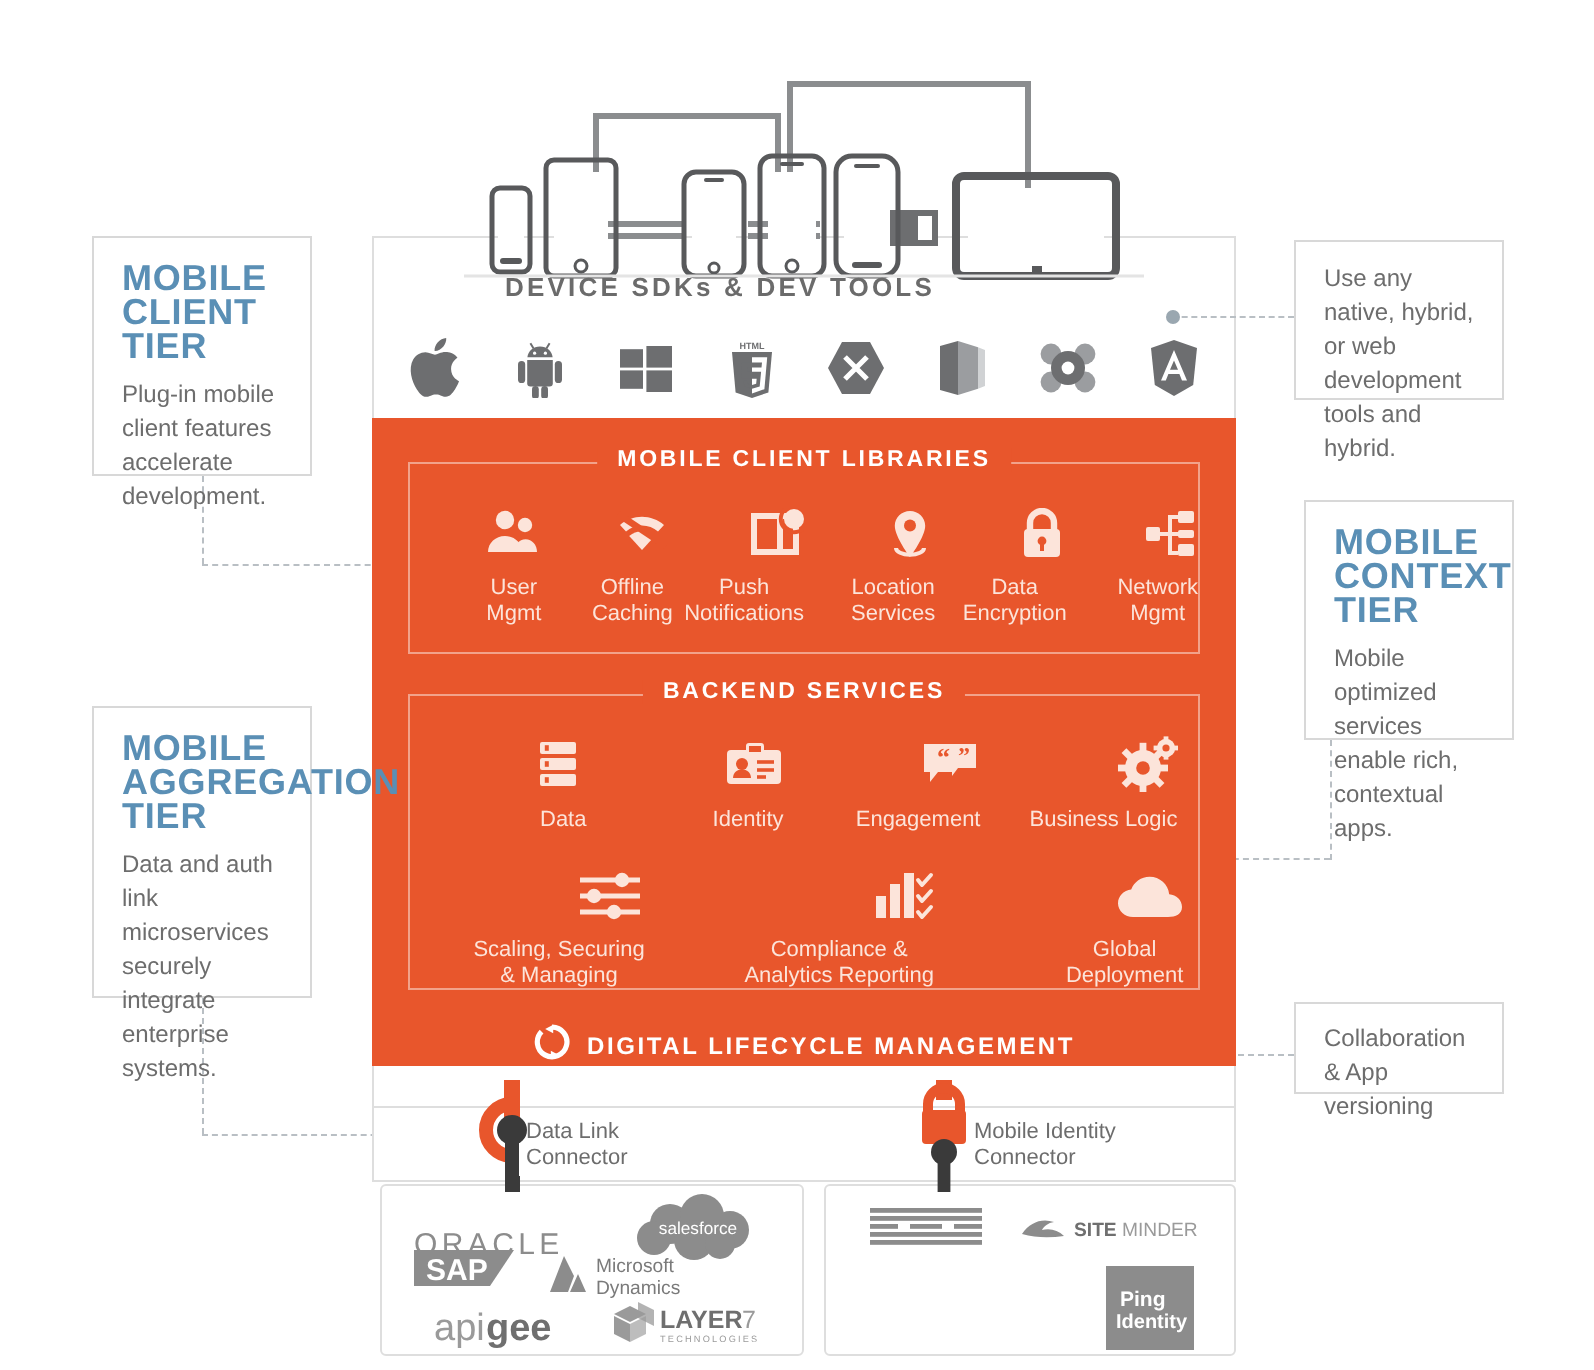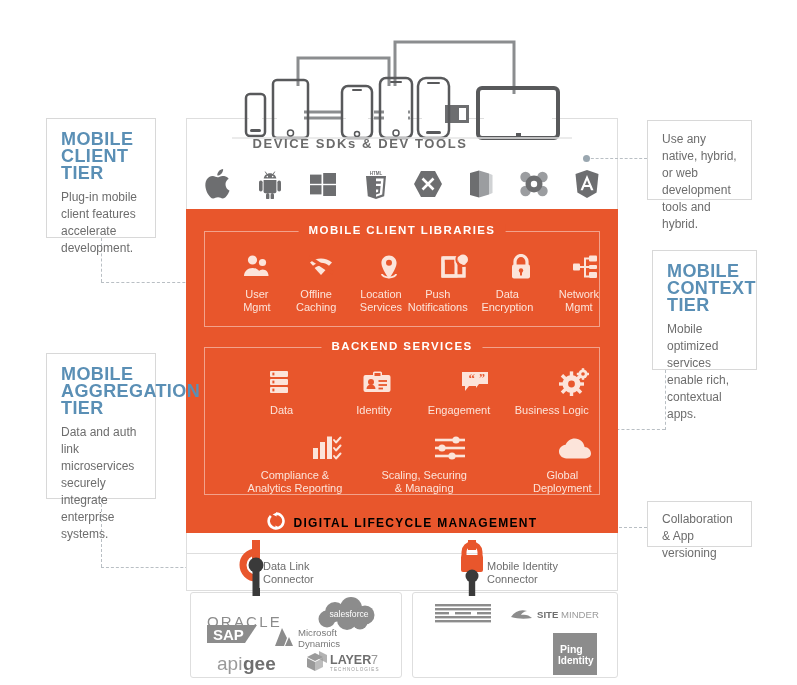--- a/index.html
+++ b/index.html
@@ -84,21 +84,21 @@
   .tiles{display:flex;justify-content:space-around;align-items:flex-start;width:100%;}
   .tile{display:flex;flex-direction:column;align-items:flex-end;width:78px;}
   .tile .ticon{height:30px;display:flex;align-items:flex-end;justify-content:center;margin-bottom:8px;}
   .tile .tlabel{
     color:#fce4da;font-size:11px;line-height:13px;text-align:center;
   }
   .dlm{
     position:absolute;left:0;top:292px;width:432px;height:44px;
     display:flex;align-items:center;justify-content:center;gap:9px;
   }
-  .dlm .dtxt{color:#000000;font-size:12px;font-weight:bold;letter-spacing:1.3px;}
+  .dlm .dtxt{color:#ffffff;font-size:12px;font-weight:bold;letter-spacing:1.3px;}
 
   
   .conn-row{
     position:absolute;left:186px;top:553px;width:432px;height:38px;
     border:1px solid #dedede;background:#fff;box-sizing:border-box;z-index:5;
   }
   .conn{position:absolute;top:0;height:38px;display:flex;align-items:center;}
   .conn .ctxt{font-size:11px;line-height:13px;color:#6d6d6d;}
 
   
@@ -264,40 +264,40 @@
               <path d="M4 8.5c3-2.6 7-4.1 11-4.1 4 0 8 1.5 11 4.1l-3 3.2c-2.2-1.9-5-3-8-3s-5.8 1.1-8 3z"></path>
               <path d="M8.6 14c1.8-1.5 4.1-2.4 6.4-2.4s4.6.9 6.4 2.4l-6.4 7z"></path>
             </g>
             <line x1="3" y1="3" x2="27" y2="19" stroke="#e8562c" stroke-width="3.4"></line>
             </svg>
           </div>
           <div class="tlabel">Offline<br>Caching</div>
         </div>
         <div class="tile">
           <div class="ticon">
-            <svg width="26" height="26" viewBox="0 0 26 26">
-              <path d="M13 1.5c-4.2 0-7.6 3.3-7.6 7.4 0 5.6 7.6 15.6 7.6 15.6s7.6-10 7.6-15.6c0-4.1-3.4-7.4-7.6-7.4z" fill="#fce4da"></path>
-              <circle cx="13" cy="8.8" r="3" fill="#e8562c"></circle>
-              <path d="M6 20c0 1.9 3.1 3.4 7 3.4s7-1.5 7-3.4" fill="none" stroke="#fce4da" stroke-width="2"></path>
-            </svg>
-          </div>
-          <div class="tlabel">Location<br>Services</div>
-        </div>
-        <div class="tile">
-          <div class="ticon">
             <svg width="28" height="26" viewBox="0 0 28 26">
               <path d="M3 4h13v5.5M24 13v9H3V4" fill="none" stroke="#fce4da" stroke-width="3"></path>
               <path d="M3 4h11v4.5H3z" fill="#e8562c"></path>
               <rect x="3" y="4" width="13" height="18" fill="none" stroke="#fce4da" stroke-width="3"></rect>
               <rect x="3" y="4" width="21" height="18" fill="none" stroke="#fce4da" stroke-width="3"></rect>
               <circle cx="23" cy="5.5" r="5" fill="#fce4da"></circle>
               <circle cx="23" cy="5.5" r="6.6" fill="none" stroke="#e8562c" stroke-width="2"></circle>
             </svg>
           </div>
           <div class="tlabel">Push<br>Notifications</div>
+        </div>
+        <div class="tile">
+          <div class="ticon">
+            <svg width="26" height="26" viewBox="0 0 26 26">
+              <path d="M13 1.5c-4.2 0-7.6 3.3-7.6 7.4 0 5.6 7.6 15.6 7.6 15.6s7.6-10 7.6-15.6c0-4.1-3.4-7.4-7.6-7.4z" fill="#fce4da"></path>
+              <circle cx="13" cy="8.8" r="3" fill="#e8562c"></circle>
+              <path d="M6 20c0 1.9 3.1 3.4 7 3.4s7-1.5 7-3.4" fill="none" stroke="#fce4da" stroke-width="2"></path>
+            </svg>
+          </div>
+          <div class="tlabel">Location<br>Services</div>
         </div>
         <div class="tile">
           <div class="ticon">
             <svg width="24" height="26" viewBox="0 0 24 26">
               <path d="M6 11V7.5a6 6 0 0 1 12 0V11" fill="none" stroke="#fce4da" stroke-width="3.2"></path>
               <rect x="3" y="10.5" width="18" height="14" rx="2" fill="#fce4da"></rect>
               <circle cx="12" cy="16.5" r="2.2" fill="#e8562c"></circle>
               <rect x="11" y="17" width="2" height="4.5" fill="#e8562c"></rect>
             </svg>
           </div>
@@ -392,51 +392,51 @@
               </g>
               <circle cx="12.5" cy="16" r="3.4" fill="#e8562c"></circle>
               <circle cx="24" cy="6" r="1.8" fill="#e8562c"></circle>
             </svg>
           </div>
           <div class="tlabel">Business Logic</div>
         </div>
       </div>
 
       <div class="tiles" style="padding-top:14px;">
+        <div class="tile" style="width:110px">
+          <div class="ticon">
+            <svg width="34" height="26" viewBox="0 0 34 26">
+              <g stroke="#fce4da" stroke-width="2.6" fill="none">
+                <line x1="2" y1="5" x2="32" y2="5"></line>
+                  <line x1="2" y1="13" x2="32" y2="13"></line>
+                  <line x1="2" y1="21" x2="32" y2="21"></line>
+              </g>
+              <circle cx="23" cy="5" r="3.6" fill="#fce4da"></circle>
+              <circle cx="9" cy="13" r="3.6" fill="#fce4da"></circle>
+              <circle cx="19" cy="21" r="3.6" fill="#fce4da"></circle>
+            </svg>
+          </div>
+          <div class="tlabel">Scaling, Securing<br>&amp; Managing</div>
+        </div>
         <div class="tile" style="width:130px">
           <div class="ticon">
             <svg width="30" height="26" viewBox="0 0 30 26">
               <g fill="#fce4da">
                   <rect x="1" y="13" width="5" height="11"></rect>
                   <rect x="8" y="7" width="5" height="17"></rect>
                   <rect x="15" y="1.5" width="5" height="22.5"></rect>
                 </g>
               <g fill="none" stroke="#fce4da" stroke-width="2" stroke-linecap="round" stroke-linejoin="round">
                 <polyline points="22,5 24,7.5 28.5,2.5"></polyline>
                 <polyline points="22,13 24,15.5 28.5,10.5"></polyline>
                 <polyline points="22,21 24,23.5 28.5,18.5"></polyline>
               </g>
             </svg>
           </div>
           <div class="tlabel">Compliance &amp;<br>Analytics Reporting</div>
-        </div>
-        <div class="tile" style="width:110px">
-          <div class="ticon">
-            <svg width="34" height="26" viewBox="0 0 34 26">
-              <g stroke="#fce4da" stroke-width="2.6" fill="none">
-                <line x1="2" y1="5" x2="32" y2="5"></line>
-                  <line x1="2" y1="13" x2="32" y2="13"></line>
-                  <line x1="2" y1="21" x2="32" y2="21"></line>
-              </g>
-              <circle cx="23" cy="5" r="3.6" fill="#fce4da"></circle>
-              <circle cx="9" cy="13" r="3.6" fill="#fce4da"></circle>
-              <circle cx="19" cy="21" r="3.6" fill="#fce4da"></circle>
-            </svg>
-          </div>
-          <div class="tlabel">Scaling, Securing<br>&amp; Managing</div>
         </div>
         <div class="tile" style="width:110px">
           <div class="ticon">
             <svg width="34" height="24" viewBox="0 0 34 24">
               <path fill="#fce4da" d="M8.5 21.5C4.4 21.5 1 18.4 1 14.6c0-3.5 2.9-6.4 6.6-6.8C9 4 12.6 1.4 16.8 1.4c5.1 0 9.3 3.8 9.8 8.7 3.6.2 6.4 3 6.4 6.4 0 3.6-3.1 5-7 5z"></path>
             </svg>
           </div>
           <div class="tlabel">Global<br>Deployment</div>
         </div>
       </div>

